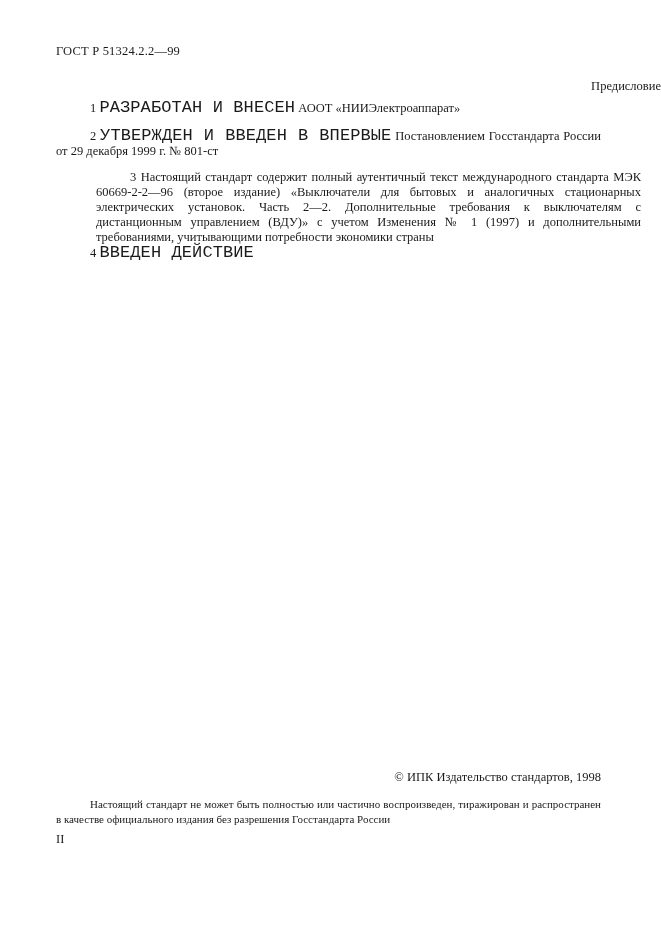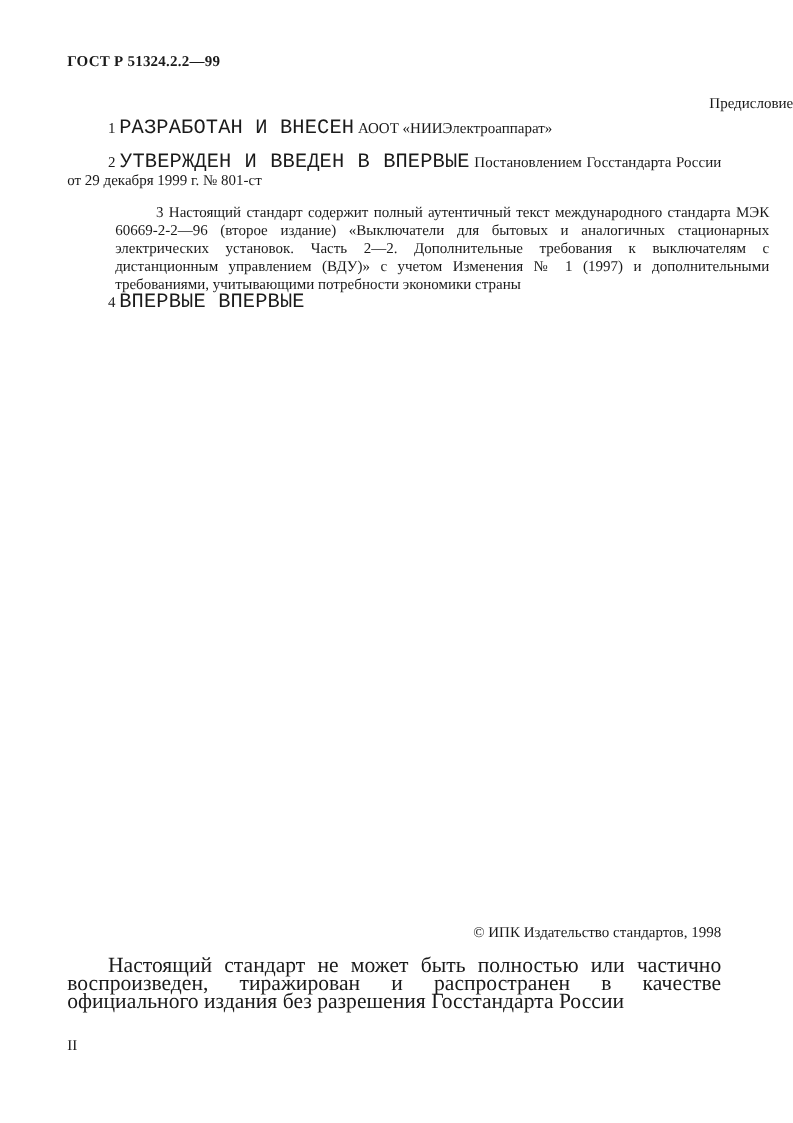--- a/index.html
+++ b/index.html
@@ -1,30 +1,30 @@
 <!DOCTYPE html>
 <html><head>
 <meta charset="utf-8">
 <style>
   html, body { margin: 0; padding: 0; background: #ffffff; }
   body { width: 661px; height: 936px; position: relative; overflow: hidden;
          font-family: "Liberation Serif", "DejaVu Serif", serif; color: #1a1a1a; }
-  .header { position: absolute; left: 56px; top: 44px; font-size: 12.5px; font-weight: bold; letter-spacing: 0.2px; }
+  .header { position: absolute; left: 56px; top: 44px; font-size: 12.5px; font-weight: normal; letter-spacing: 0.2px; }
   .title { position: absolute; left: 0; width: 661px; top: 79px; text-align: right; font-size: 12.5px; }
   .para { position: absolute; left: 56px; width: 545px; font-size: 12.5px; line-height: 15px; text-align: justify; }
   .para .indent { display: inline-block; width: 34px; }
   .sans { font-family: Liberation Mono, monospace; font-size: 17px; letter-spacing: 0.1px; }
   .p1 { top: 100px; }
   .p2 { top: 128px; }
   .p3 { top: 170px; margin-left: 40px; }
   .p4 { top: 245px; }
   .copyright { position: absolute; right: 60px; top: 770px; font-size: 12.5px; }
-  .notice { position: absolute; left: 56px; width: 545px; top: 797px; font-size: 18px; line-height: 15px; text-align: justify; }
+  .notice { position: absolute; left: 56px; width: 545px; top: 797px; font-size: 11px; line-height: 15px; text-align: justify; }
   .notice .indent { display: inline-block; width: 34px; }
-  .pagenum { position: absolute; left: 56px; top: 832px; font-size: 12.5px; margin-top: 32px; }
+  .pagenum { position: absolute; left: 56px; top: 832px; font-size: 12.5px; }
   .last-line { text-align-last: left; }
 </style>
 </head>
 <body>
 
 <div class="header">ГОСТ Р 51324.2.2—99</div>
 
 <div class="title">Предисловие</div>
 
 <div class="para p1">
@@ -39,21 +39,21 @@
   <span>Постановлением Госстандарта России от 29 декабря 1999 г. № 801-ст</span>
 </div>
 
 <div class="para p3 last-line">
   <span class="indent"></span><span>3</span>
   <span>Настоящий стандарт содержит полный аутентичный текст международного стандарта МЭК 60669-2-2—96 (второе издание) «Выключатели для бытовых и аналогичных стационарных электрических установок. Часть 2—2. Дополнительные требования к выключателям с дистанционным управлением (ВДУ)» с учетом Изменения № 1 (1997) и дополнительными требованиями, учитывающими потребности экономики страны</span>
 </div>
 
 <div class="para p4">
   <span class="indent"></span><span>4</span>
-  <span class="sans">ВПЕРВЫЕ ВПЕРВЫЕ</span>
+  <span class="sans">ВВЕДЕН ДЕЙСТВИЕ</span>
 </div>
 
 <div class="copyright">© ИПК Издательство стандартов, 1998</div>
 
 <div class="notice last-line">
   <span class="indent"></span><span>Настоящий стандарт не может быть полностью или частично воспроизведен, тиражирован и распространен в качестве официального издания без разрешения Госстандарта России</span>
 </div>
 
 <div class="pagenum">II</div>
 

